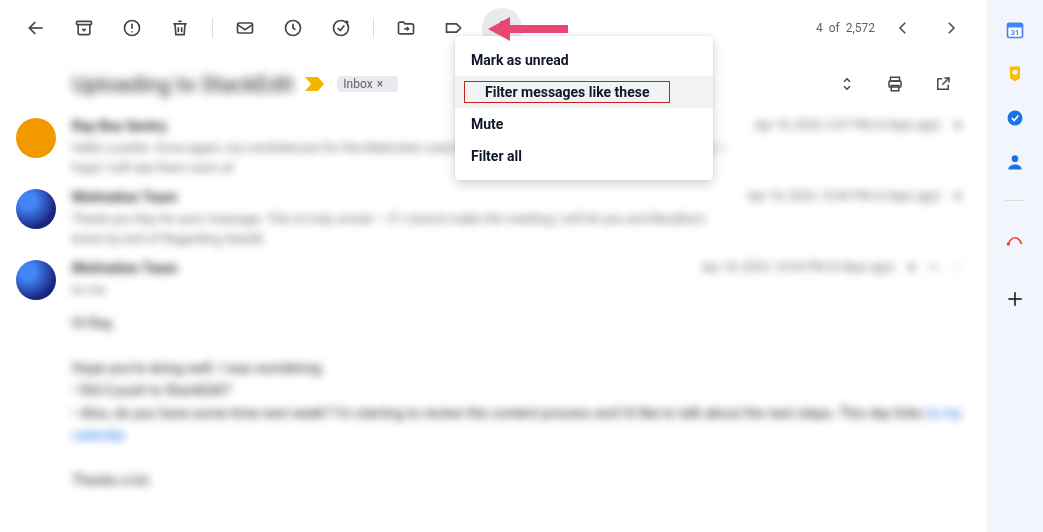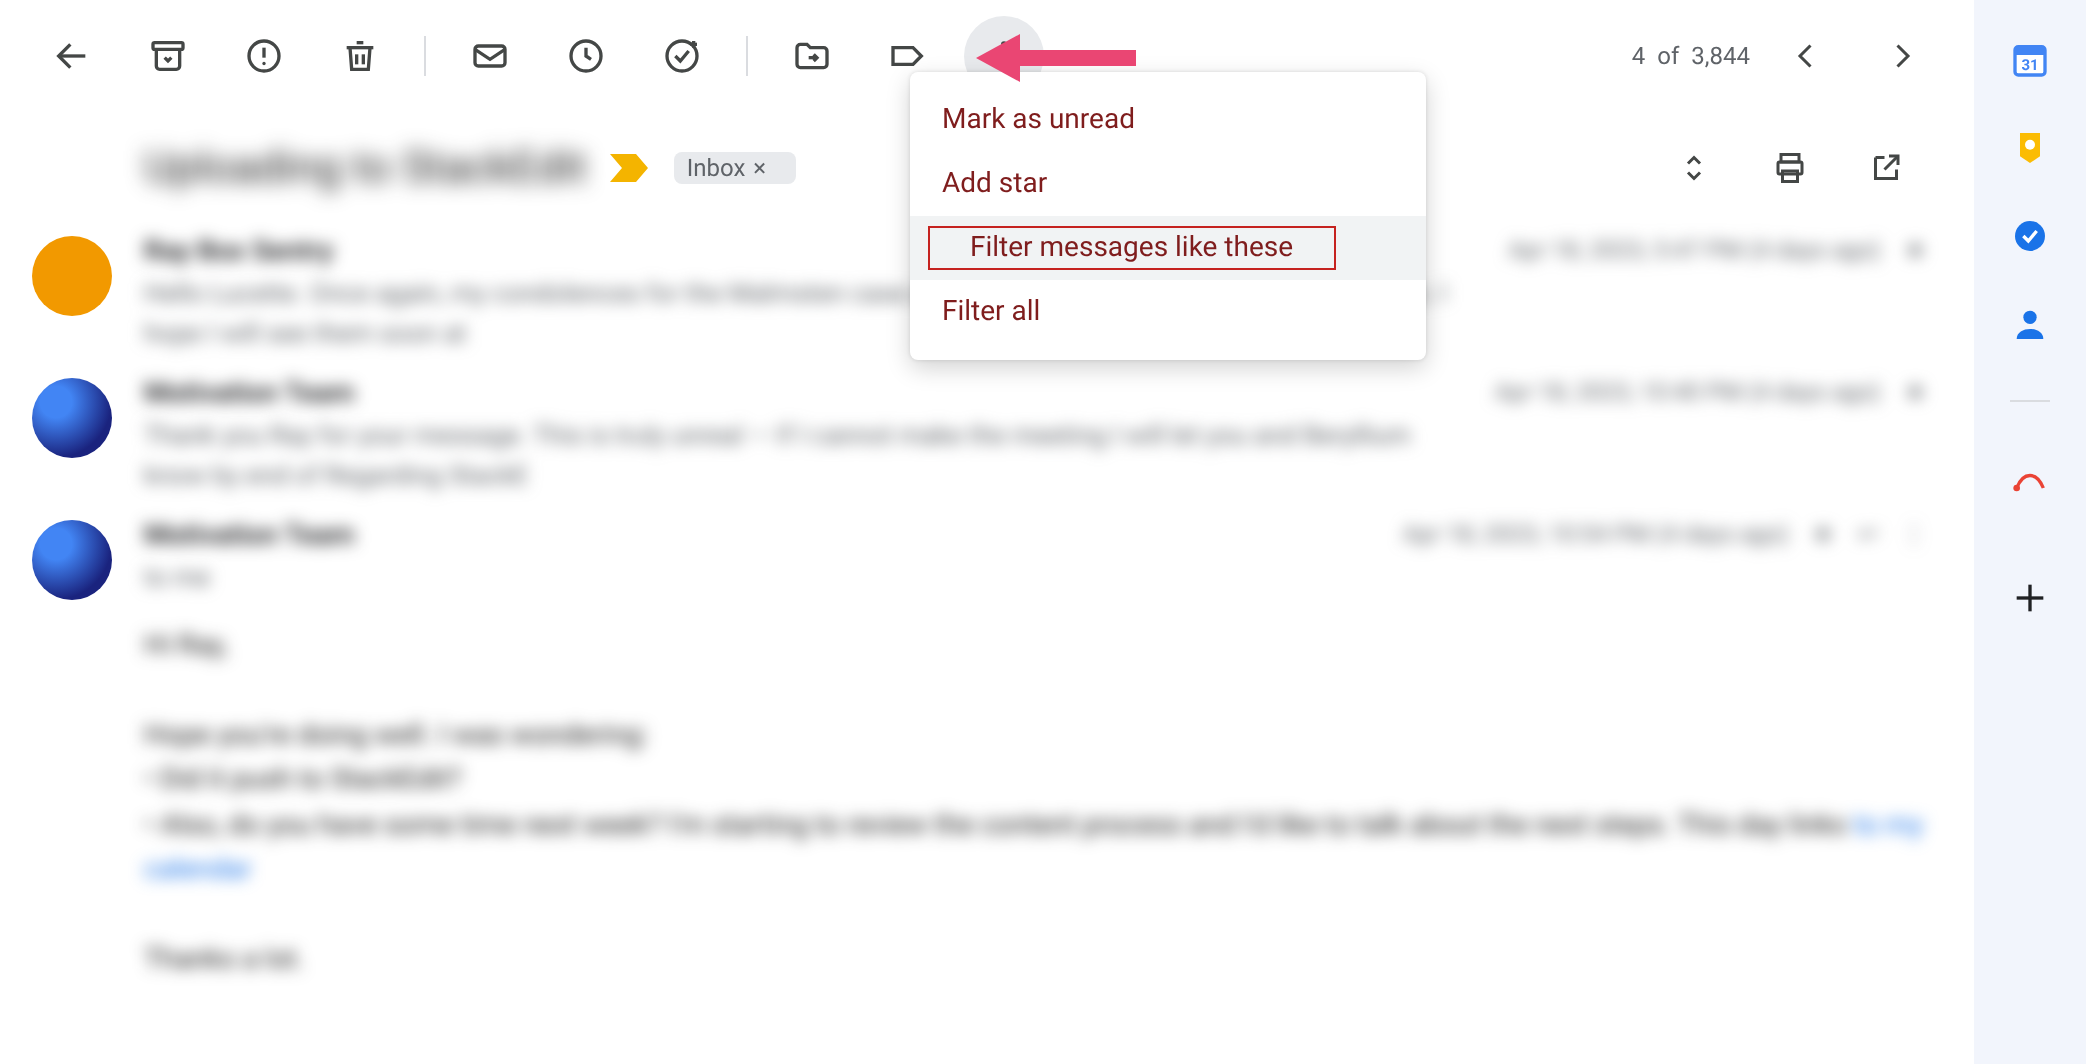--- a/index.html
+++ b/index.html
@@ -26,21 +26,21 @@
     .msg .row { display: flex; align-items: flex-start; gap: 16px; }
     .avatar { width: 40px; height: 40px; border-radius: 20px; flex-shrink: 0; }
     .av1 { background: #f29900; }
     .av2 { background: radial-gradient(circle at 30% 30%, #4285f4 20%, #1a237e 70%); }
     .msg-head { flex: 1; min-width: 0; }
     .sender { font-size: 14px; font-weight: 600; color: #202124; filter: blur(4px); }
     .snippet { font-size: 13px; color: #5f6368; filter: blur(4px); margin-top: 4px; line-height: 1.5; }
     .msg-meta { display: flex; align-items: center; gap: 12px; filter: blur(4px); font-size: 12px; color: #5f6368; white-space: nowrap; }
     .expanded-body { margin-left: 56px; margin-top: 12px; font-size: 14px; color: #222; line-height: 1.6; filter: blur(4px); }
     .dropdown { position: absolute; left: 455px; top: 36px; width: 258px; background: #fff; border-radius: 4px; box-shadow: 0 4px 12px rgba(0,0,0,.18), 0 0 2px rgba(0,0,0,.12); padding: 8px 0; z-index: 50; }
-    .dropdown .item { font-size: 14px; color: #7f1d1d; padding: 8px 16px; cursor: pointer; }
+    .dropdown .item { font-size: 14px; color: #0f172a; padding: 8px 16px; cursor: pointer; font-weight: bold; }
     .dropdown .item.highlight { background: #f1f3f4; }
     .item-inner { display: inline-block; }
     .item.highlight .item-inner { border: 1px solid #c5221f; padding: 2px 20px; margin: -3px -7px; }
     .arrow-annotation { position: absolute; left: 488px; top: 14px; z-index: 60; pointer-events: none; }
     svg { display: block; }
     .blurlink { color:#1a73e8; }
   </style>
 </head>
 <body>
 
@@ -118,38 +118,38 @@
             <circle cx="12" cy="12" r="1.8"></circle>
             <circle cx="12" cy="19" r="1.8"></circle>
           </svg>
       </button>
 
       <div class="spacer"></div>
 
       <div class="pager-text">
         <span>4</span>
         <span>of</span>
-        <span>3,844</span>
+        <span>2,572</span>
       </div>
       <button class="icon-btn">
         <svg width="18" height="18" viewBox="0 0 24 24" fill="none" stroke="#444746" stroke-width="2">
             <path d="M15 5l-7 7 7 7"></path>
           </svg>
       </button>
       <button class="icon-btn">
         <svg width="18" height="18" viewBox="0 0 24 24" fill="none" stroke="#444746" stroke-width="2">
             <path d="M9 5l7 7-7 7"></path>
           </svg>
       </button>
     </div>
 
     <div class="dropdown">
       <div class="item"><span class="item-inner">Mark as unread</span></div>
-      <div class="item"><span class="item-inner">Add star</span></div>
       <div class="item highlight"><span class="item-inner">Filter messages like these</span></div>
+      <div class="item"><span class="item-inner">Mute</span></div>
       <div class="item"><span class="item-inner">Filter all</span></div>
     </div>
 
     <div class="arrow-annotation">
       <svg width="80" height="30" viewBox="0 0 80 30">
           <path d="M80 15 L15 15" stroke="#ea4673" stroke-width="8" fill="none"></path>
           <path d="M0 15 L22 3 L22 27 Z" fill="#ea4673"></path>
         </svg>
     </div>
 

